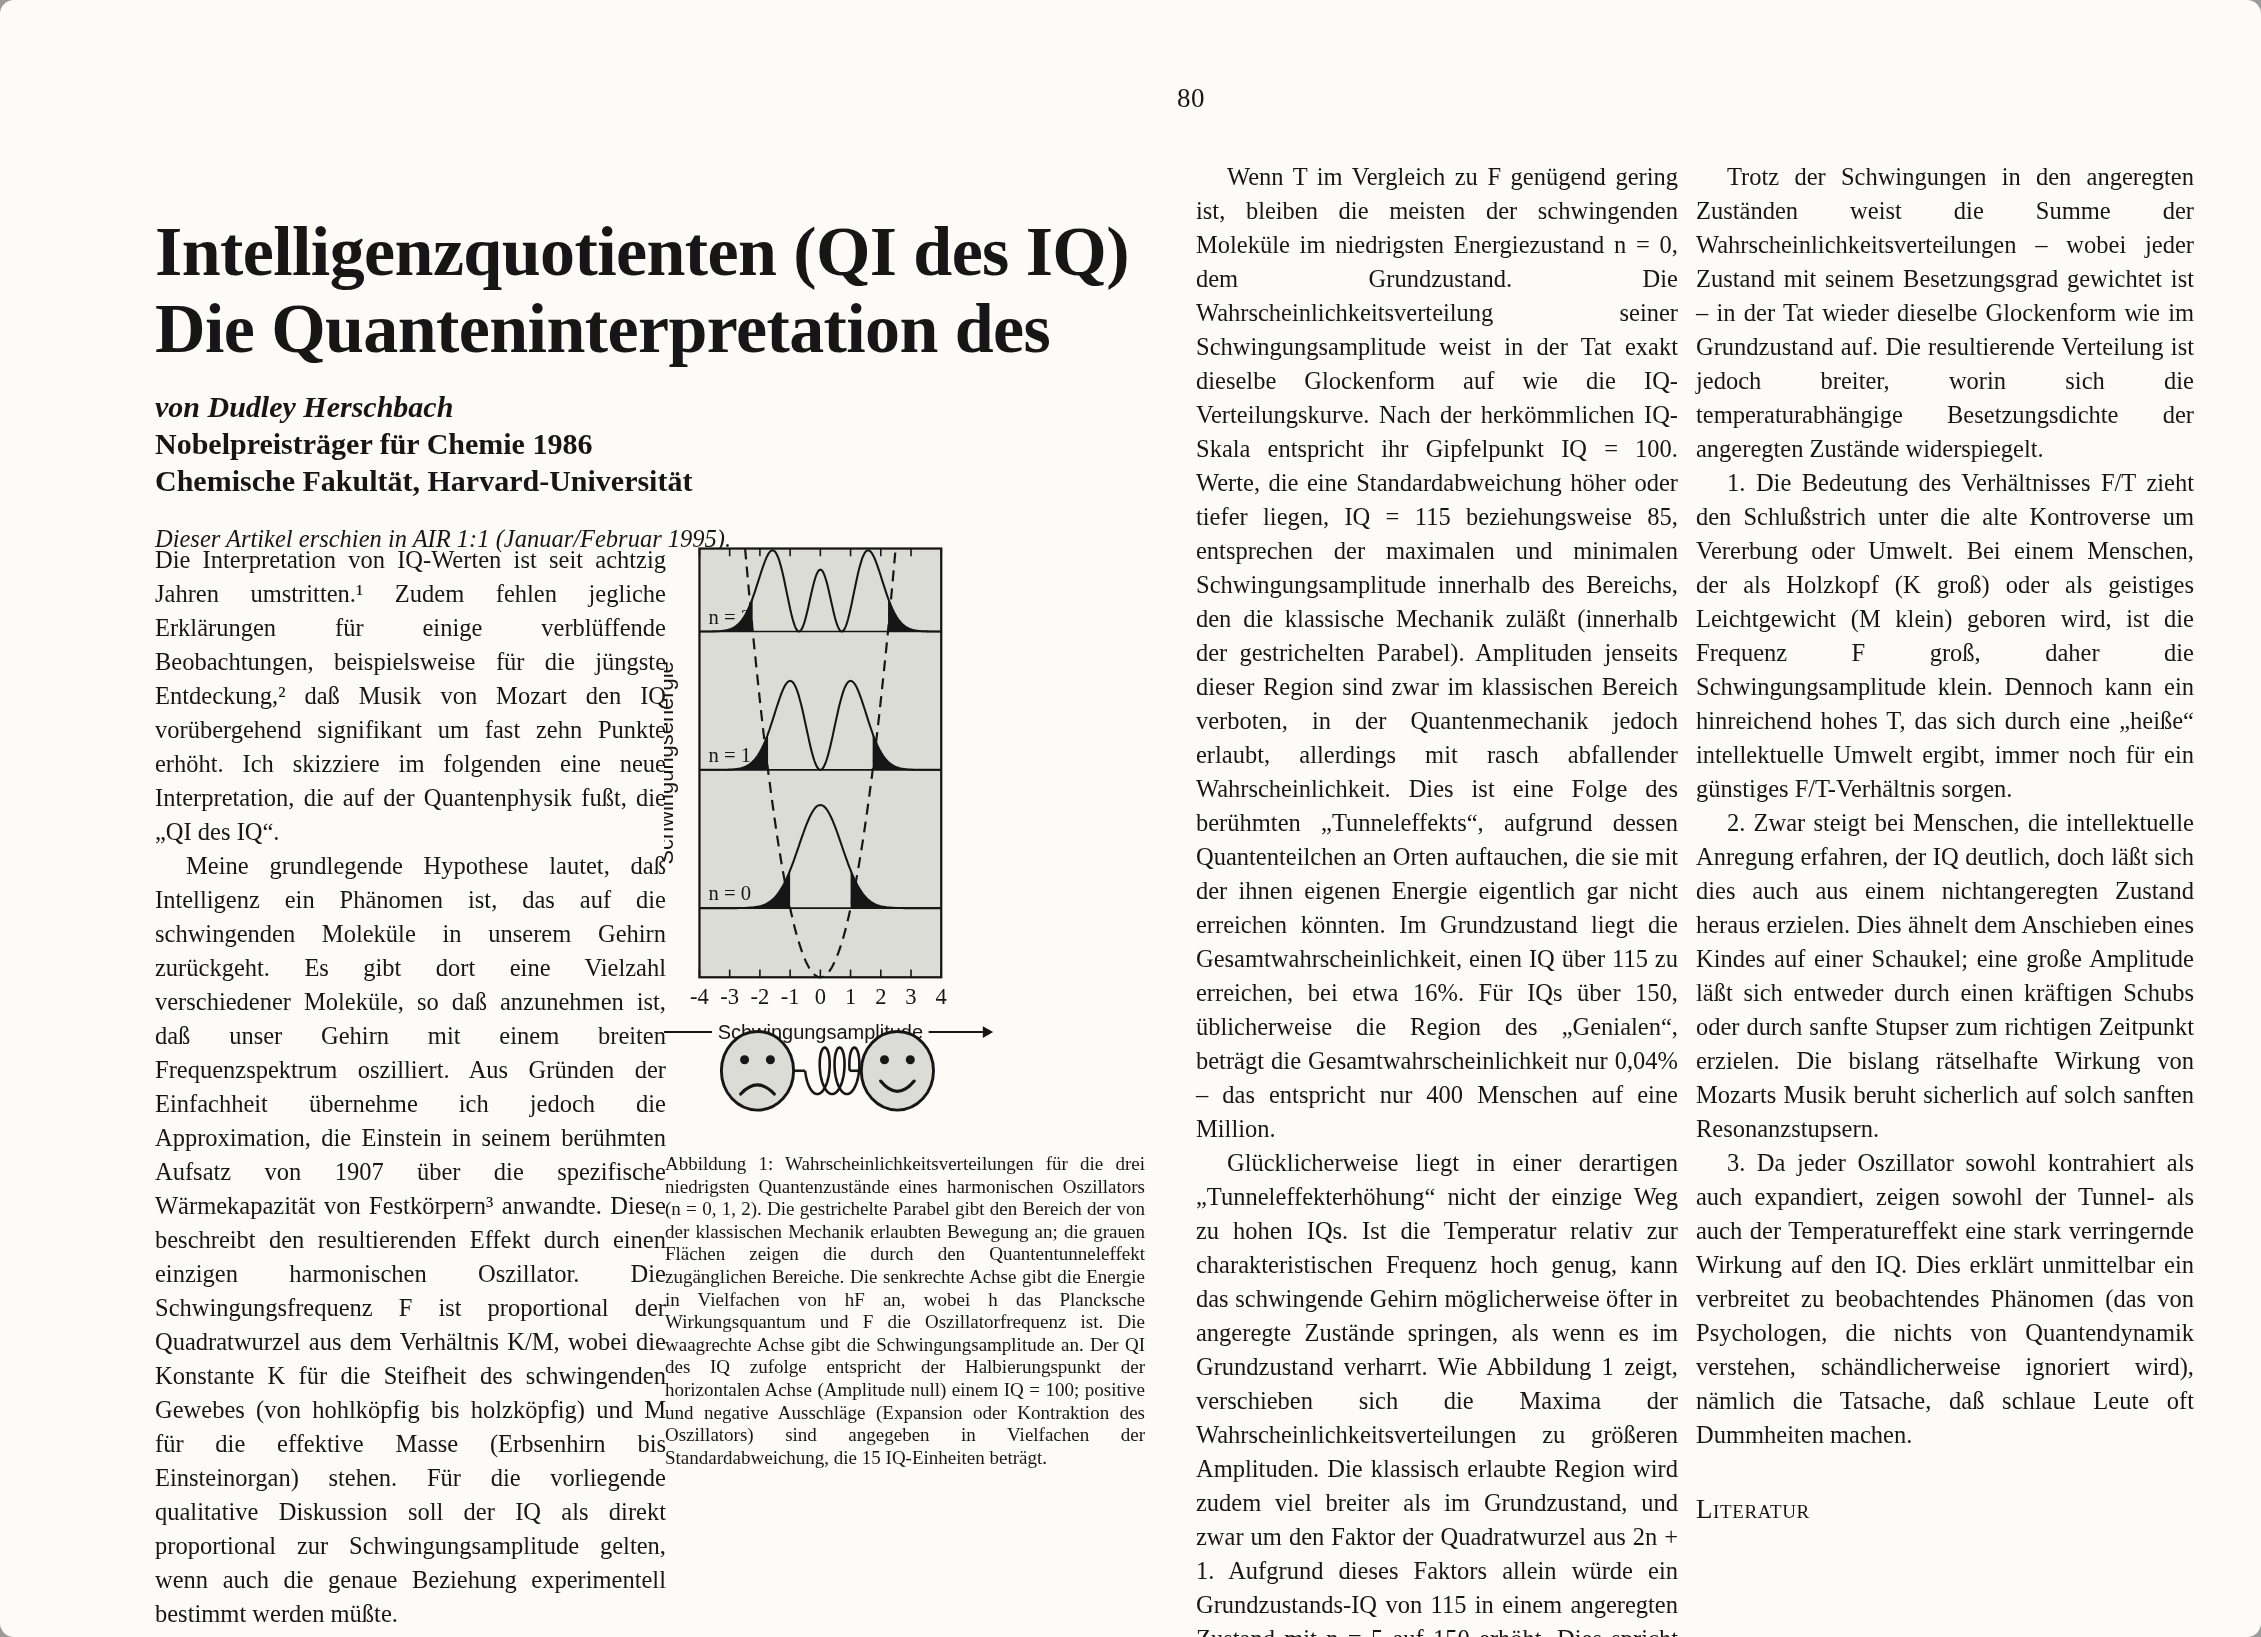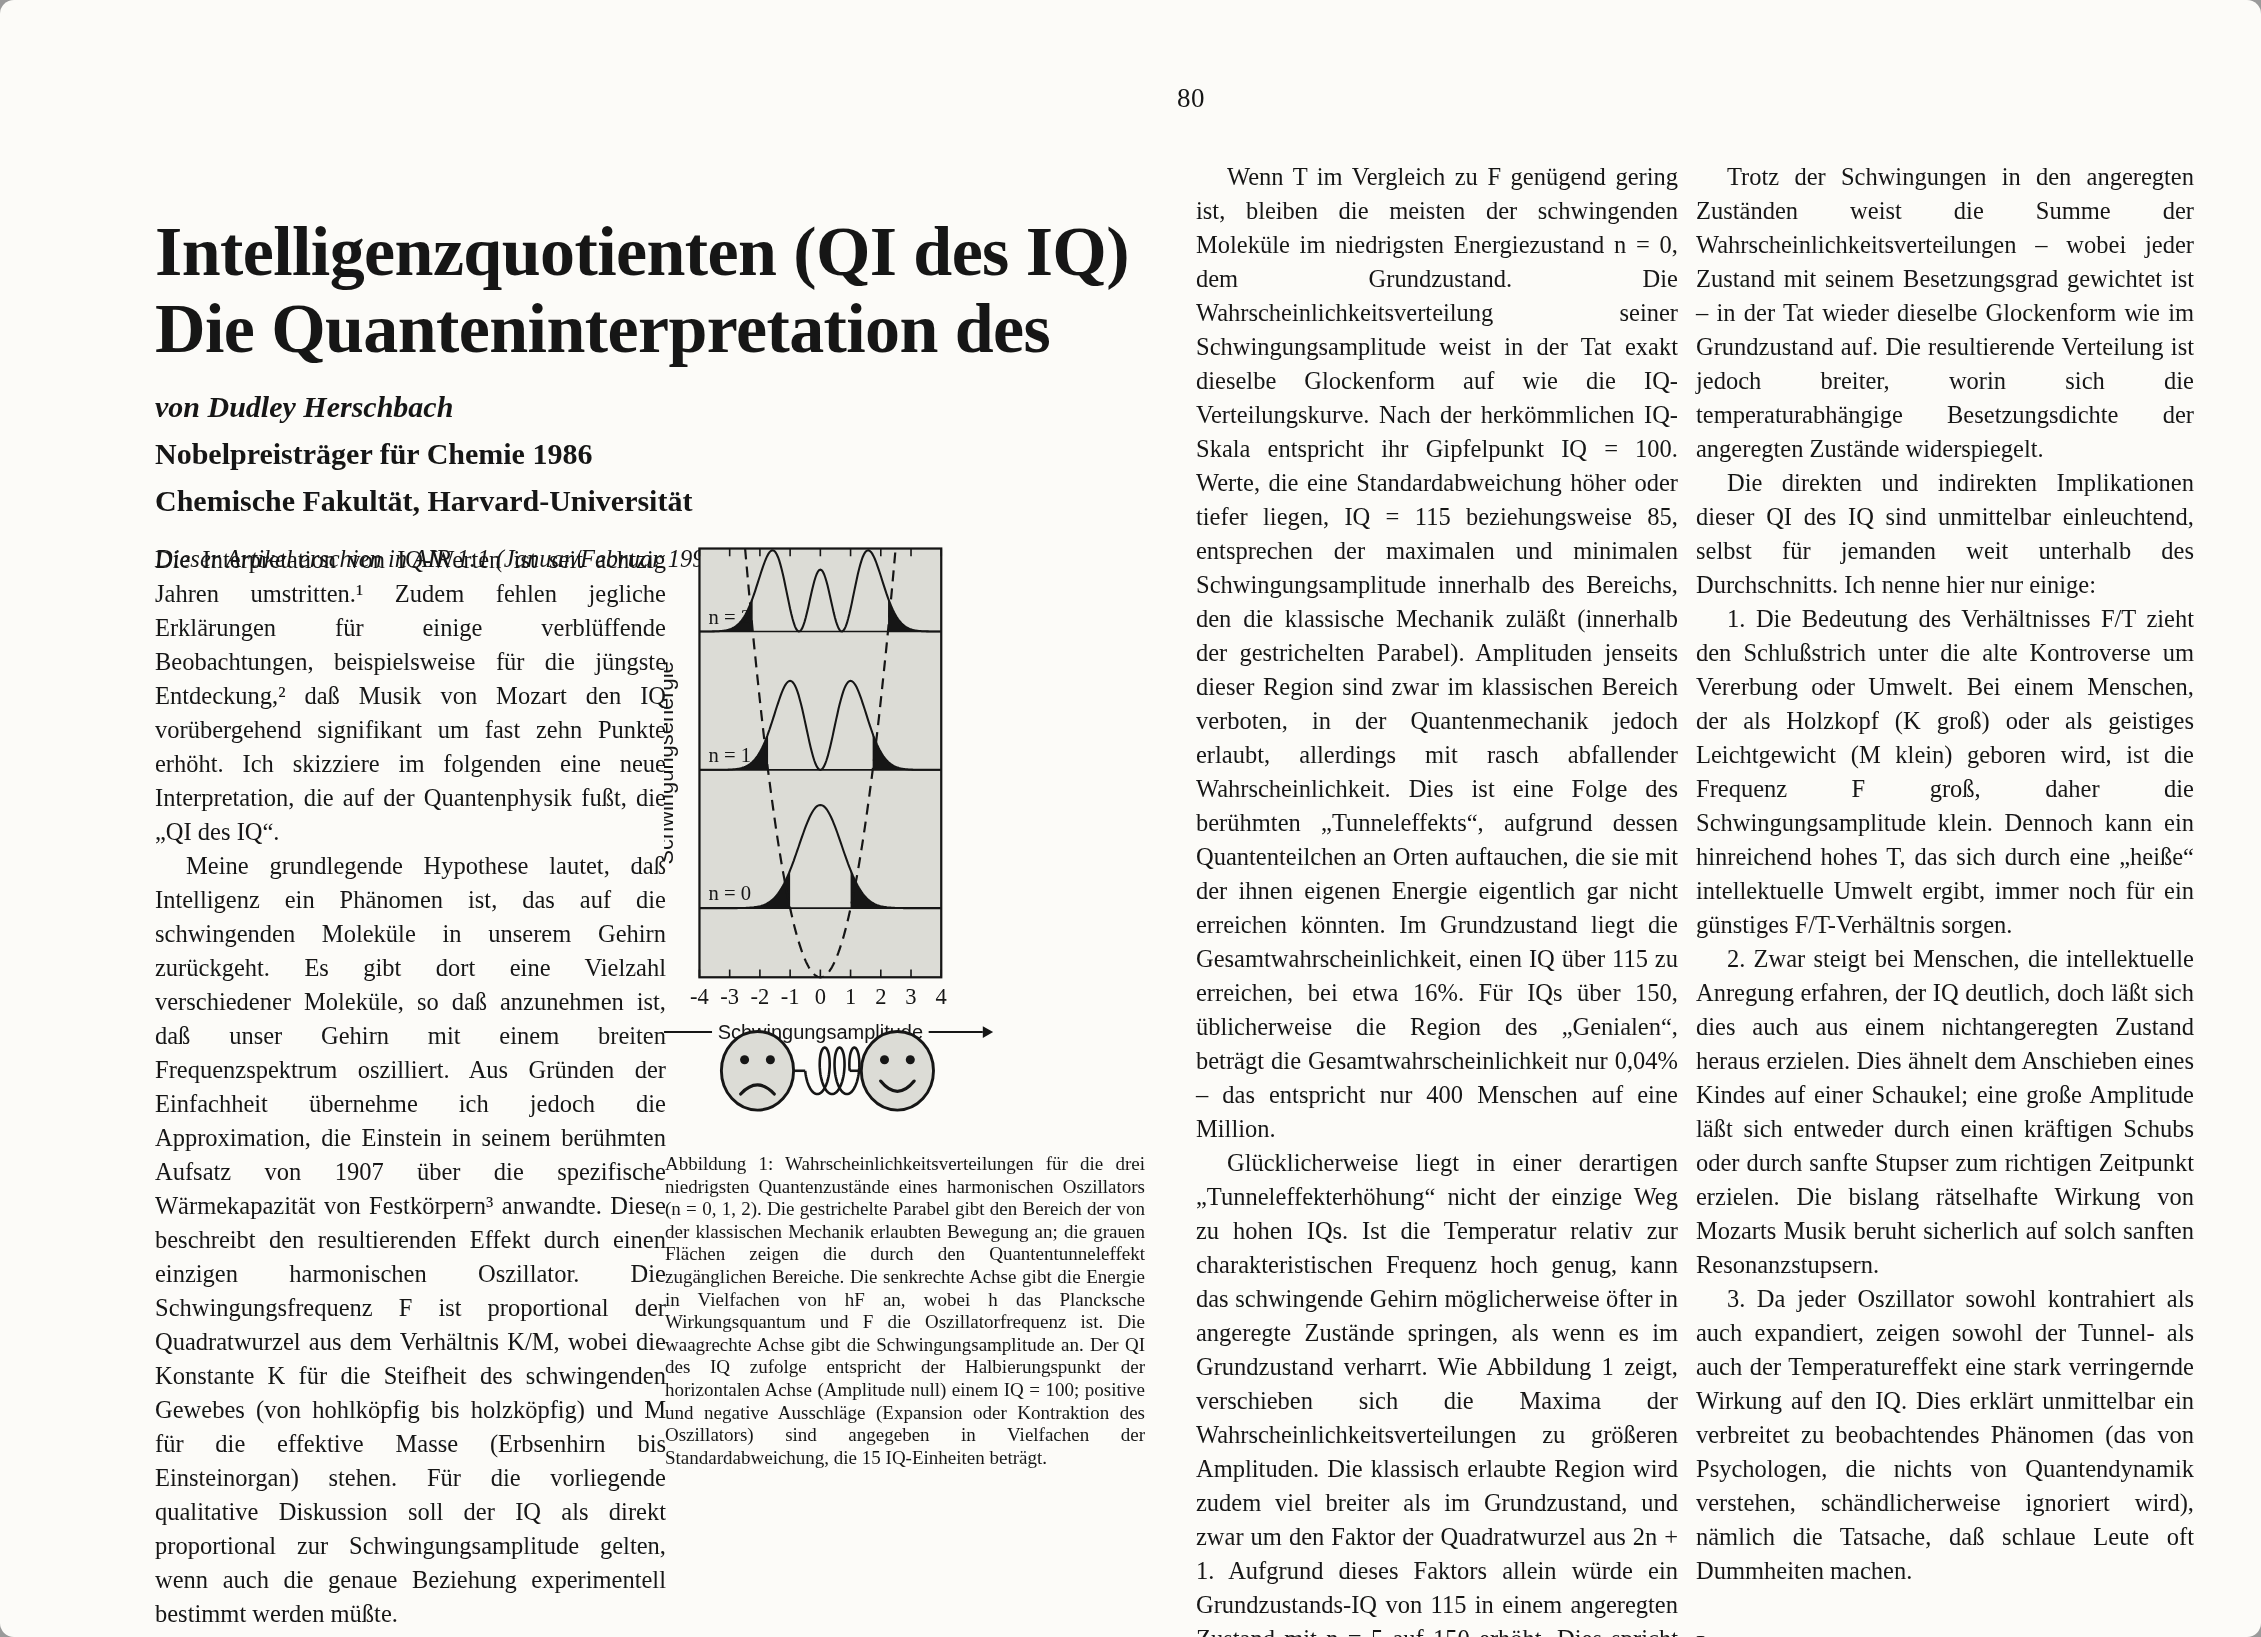--- a/index.html
+++ b/index.html
@@ -14,21 +14,21 @@
   }
   .page-number{
     position:absolute;left:1177px;top:83px;
     font-size:27px;letter-spacing:0.6px;
   }
   
   .header{position:absolute;left:155px;top:213px;width:1006px;}
   .title{margin:0;font-weight:bold;font-size:70px;line-height:77px;letter-spacing:-0.6px;}
   .title .tl{display:block;white-space:nowrap;}
   .byline{margin:23px 0 0 0;font-size:30px;line-height:34px;font-weight:bold;font-style:italic;}
-  .affil{margin:13px 0 0 0;font-size:30px;line-height:34px;font-weight:bold;}
+  .affil{margin:3px 0 0 0;font-size:30px;line-height:34px;font-weight:bold;}
   .note{margin:27px 0 0 0;font-size:24.5px;font-style:italic;}
   
   .col{position:absolute;font-size:24.5px;line-height:34px;text-align:justify;}
   .col-left{left:155px;top:543px;width:511px;}
   .col-mid{left:1196px;top:160px;width:482px;}
   .col-right{left:1696px;top:160px;width:498px;}
   .body-p{margin:0;text-indent:31px;}
   .body-p.no-indent{text-indent:0;}
   
   .figure{position:absolute;left:664px;top:542px;width:490px;height:603px;margin:0;}
@@ -135,21 +135,20 @@
   </figure>
   <div class="caption">Abbildung 1: Wahrscheinlichkeitsverteilungen für die drei niedrigsten Quantenzustände eines harmonischen Oszillators (n = 0, 1, 2). Die gestrichelte Parabel gibt den Bereich der von der klassischen Mechanik erlaubten Bewegung an; die grauen Flächen zeigen die durch den Quantentunneleffekt zugänglichen Bereiche. Die senkrechte Achse gibt die Energie in Vielfachen von hF an, wobei h das Plancksche Wirkungsquantum und F die Oszillatorfrequenz ist. Die waagrechte Achse gibt die Schwingungsamplitude an. Der QI des IQ zufolge entspricht der Halbierungspunkt der horizontalen Achse (Amplitude null) einem IQ = 100; positive und negative Ausschläge (Expansion oder Kontraktion des Oszillators) sind angegeben in Vielfachen der Standardabweichung, die 15 IQ-Einheiten beträgt.</div>
 
   <section class="col col-mid">
     <p class="body-p">Wenn T im Vergleich zu F genügend gering ist, bleiben die meisten der schwingenden Moleküle im niedrigsten Energiezustand n = 0, dem Grundzustand. Die Wahrscheinlichkeitsverteilung seiner Schwingungsamplitude weist in der Tat exakt dieselbe Glockenform auf wie die IQ-Verteilungskurve. Nach der herkömmlichen IQ-Skala entspricht ihr Gipfelpunkt IQ = 100. Werte, die eine Standardabweichung höher oder tiefer liegen, IQ = 115 beziehungsweise 85, entsprechen der maximalen und minimalen Schwingungsamplitude innerhalb des Bereichs, den die klassische Mechanik zuläßt (innerhalb der gestrichelten Parabel). Amplituden jenseits dieser Region sind zwar im klassischen Bereich verboten, in der Quantenmechanik jedoch erlaubt, allerdings mit rasch abfallender Wahrscheinlichkeit. Dies ist eine Folge des berühmten „Tunneleffekts“, aufgrund dessen Quantenteilchen an Orten auftauchen, die sie mit der ihnen eigenen Energie eigentlich gar nicht erreichen könnten. Im Grundzustand liegt die Gesamtwahrscheinlichkeit, einen IQ über 115 zu erreichen, bei etwa 16%. Für IQs über 150, üblicherweise die Region des „Genialen“, beträgt die Gesamtwahrscheinlichkeit nur 0,04% – das entspricht nur 400 Menschen auf eine Million.</p>
     <p class="body-p">Glücklicherweise liegt in einer derartigen „Tunneleffekterhöhung“ nicht der einzige Weg zu hohen IQs. Ist die Temperatur relativ zur charakteristischen Frequenz hoch genug, kann das schwingende Gehirn möglicherweise öfter in angeregte Zustände springen, als wenn es im Grundzustand verharrt. Wie Abbildung 1 zeigt, verschieben sich die Maxima der Wahrscheinlichkeitsverteilungen zu größeren Amplituden. Die klassisch erlaubte Region wird zudem viel breiter als im Grundzustand, und zwar um den Faktor der Quadratwurzel aus 2n + 1. Aufgrund dieses Faktors allein würde ein Grundzustands-IQ von 115 in einem angeregten Zustand mit n = 5 auf 150 erhöht. Dies spricht dafür, daß „Temperaturerhöhung“ genauso wie der Tunneleffekt bei der menschlichen Intelligenz eine zentrale Rolle spielen muß.</p>
   </section>
 
   <section class="col col-right">
     <p class="body-p">Trotz der Schwingungen in den angeregten Zuständen weist die Summe der Wahrscheinlichkeitsverteilungen – wobei jeder Zustand mit seinem Besetzungsgrad gewichtet ist – in der Tat wieder dieselbe Glockenform wie im Grundzustand auf. Die resultierende Verteilung ist jedoch breiter, worin sich die temperaturabhängige Besetzungsdichte der angeregten Zustände widerspiegelt.</p>
-    <p class="body-p">Die direkten und indirekten Implikationen dieser QI des IQ sind unmittelbar einleuchtend, selbst für jemanden weit unterhalb des Durchschnitts. Ich nenne hier nur einige:</p>
     <p class="body-p">1. Die Bedeutung des Verhältnisses F/T zieht den Schlußstrich unter die alte Kontroverse um Vererbung oder Umwelt. Bei einem Menschen, der als Holzkopf (K groß) oder als geistiges Leichtgewicht (M klein) geboren wird, ist die Frequenz F groß, daher die Schwingungsamplitude klein. Dennoch kann ein hinreichend hohes T, das sich durch eine „heiße“ intellektuelle Umwelt ergibt, immer noch für ein günstiges F/T-Verhältnis sorgen.</p>
     <p class="body-p">2. Zwar steigt bei Menschen, die intellektuelle Anregung erfahren, der IQ deutlich, doch läßt sich dies auch aus einem nichtangeregten Zustand heraus erzielen. Dies ähnelt dem Anschieben eines Kindes auf einer Schaukel; eine große Amplitude läßt sich entweder durch einen kräftigen Schubs oder durch sanfte Stupser zum richtigen Zeitpunkt erzielen. Die bislang rätselhafte Wirkung von Mozarts Musik beruht sicherlich auf solch sanften Resonanzstupsern.</p>
     <p class="body-p">3. Da jeder Oszillator sowohl kontrahiert als auch expandiert, zeigen sowohl der Tunnel- als auch der Temperatureffekt eine stark verringernde Wirkung auf den IQ. Dies erklärt unmittelbar ein verbreitet zu beobachtendes Phänomen (das von Psychologen, die nichts von Quantendynamik verstehen, schändlicherweise ignoriert wird), nämlich die Tatsache, daß schlaue Leute oft Dummheiten machen.</p>
 
     <h2 class="lit-heading">Literatur</h2>
 
   </section>
 
 </div>
 

